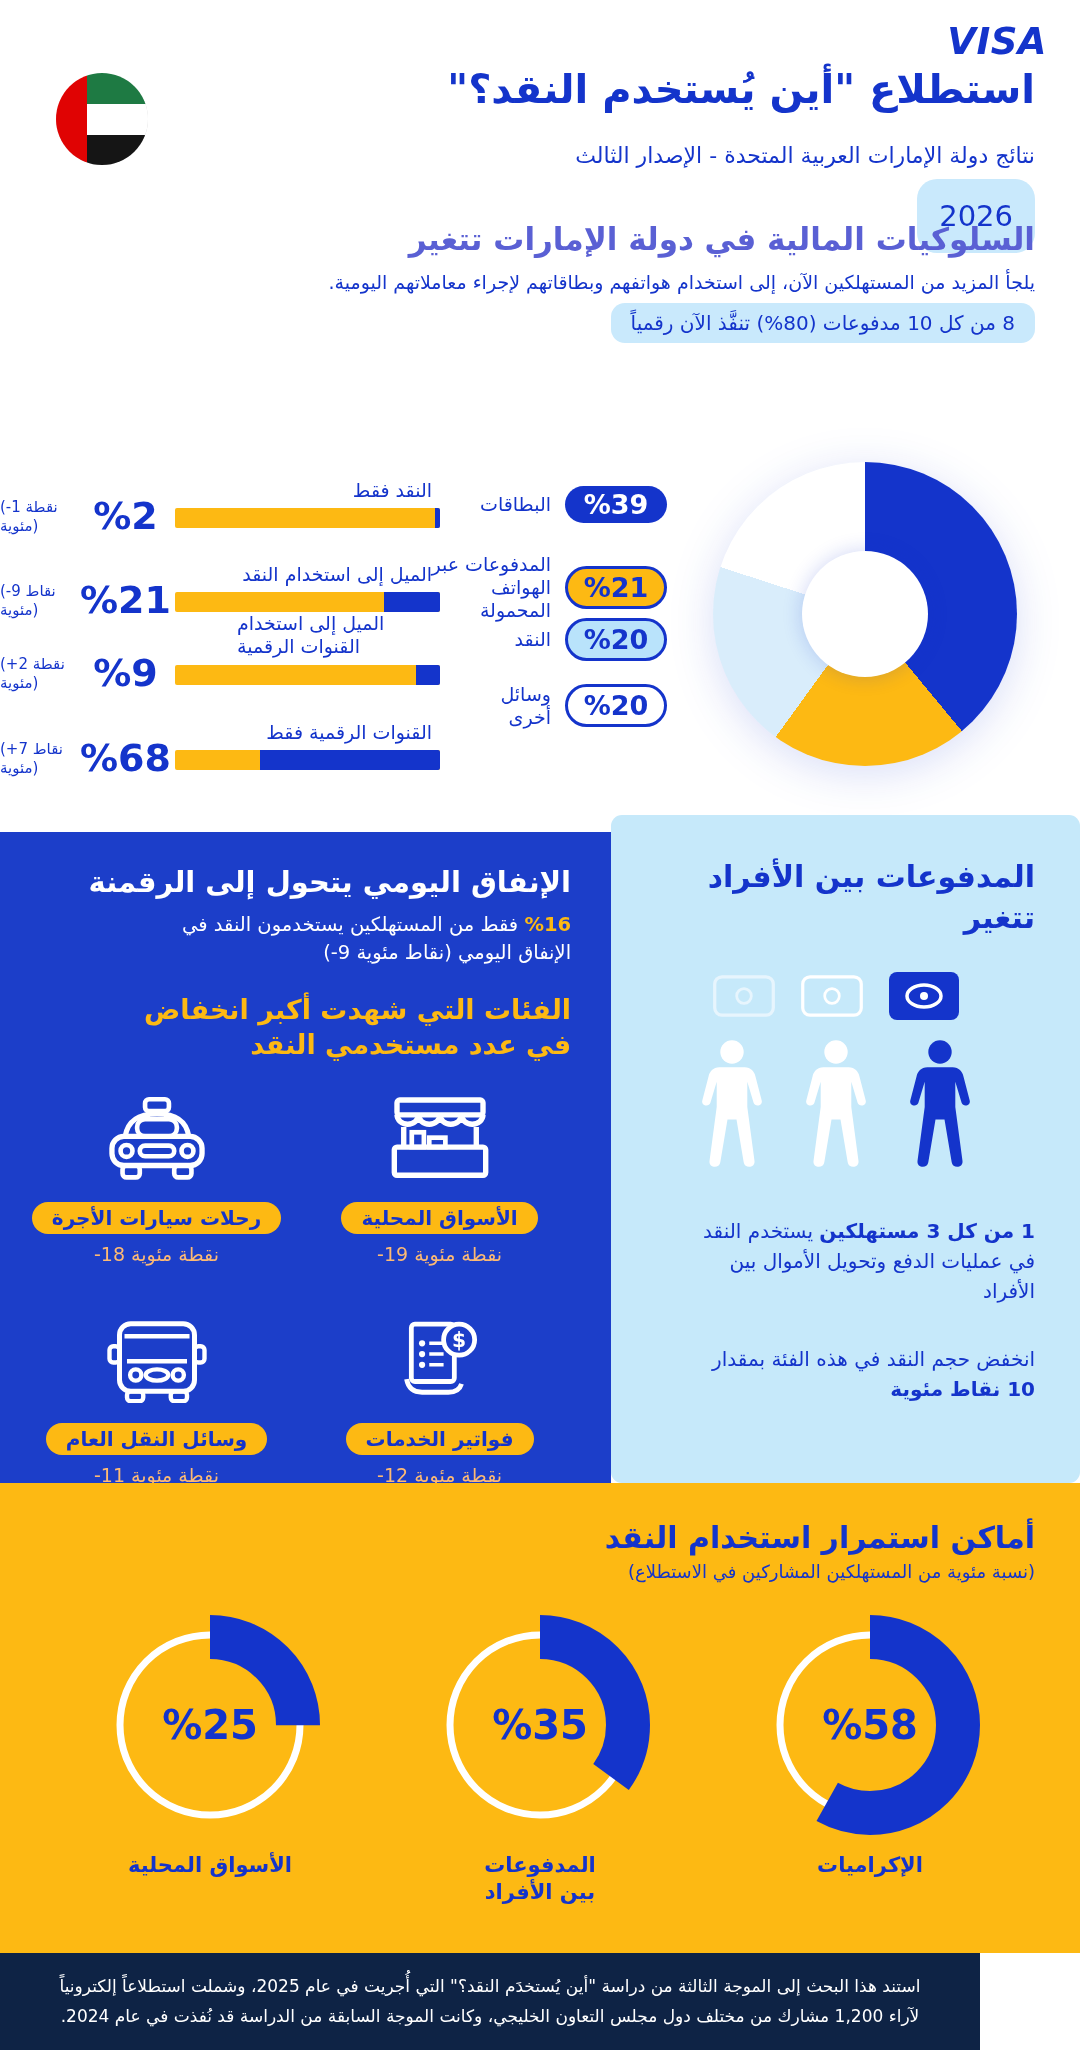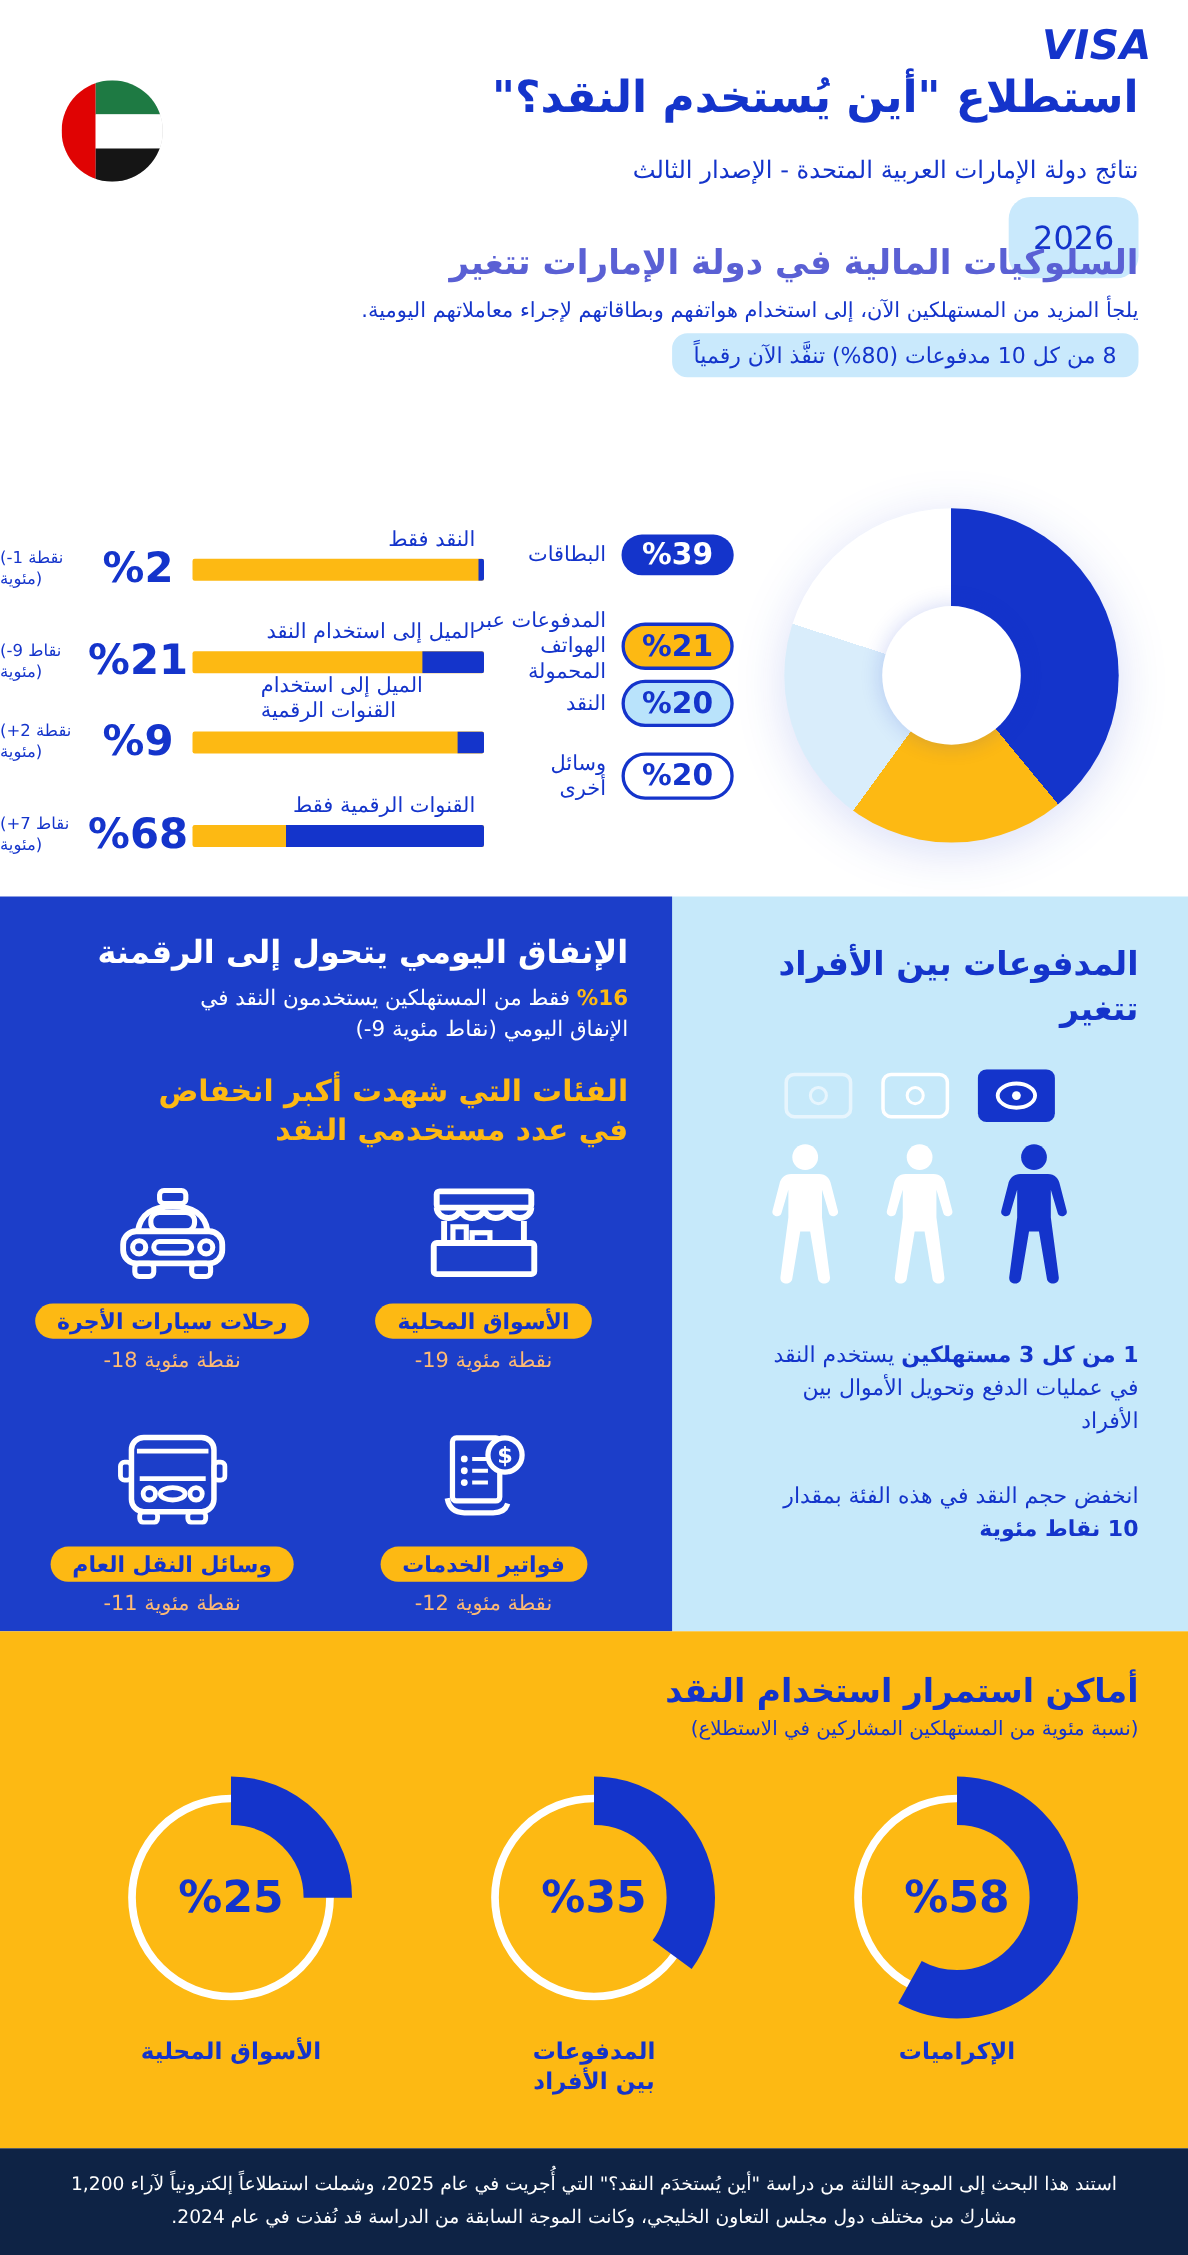--- a/index.html
+++ b/index.html
@@ -38,22 +38,22 @@
   .pill-light{background:#B9E3FB;color:#1434CB;border:3px solid #1434CB;}
   .pill-white{background:#fff;color:#1434CB;border:3px solid #1434CB;}
   .legend-label{color:#1434CB;font-size:19px;line-height:1.2;}
   .lw1{max-width:120px;} .lw3{max-width:66px;}
 
   .donut{position:absolute;left:713px;top:462px;width:304px;height:304px;border-radius:50%;filter:drop-shadow(0 8px 22px rgba(20,52,203,.16));}
   .donut-hole{position:absolute;left:89px;top:89px;width:126px;height:126px;border-radius:50%;background:#fff;box-shadow:0 0 20px rgba(20,52,203,.20);}
 
   
   .band{position:absolute;top:815px;left:0;width:1080px;height:668px;display:flex;}
-  .panel-light{width:474px;height:668px;background:#C6E9FA;box-sizing:border-box;padding:42px 45px 0 25px;}
-  .panel-blue{width:618px;height:668px;background:#1C3EC9;box-sizing:border-box;padding:33px 40px 0 25px;}
+  .panel-light{width:474px;height:668px;background:#C6E9FA;box-sizing:border-box;padding:42px 45px 0 25px;border-radius:11px;}
+  .panel-blue{width:618px;height:668px;background:#1C3EC9;box-sizing:border-box;padding:33px 40px 0 25px;margin-top:17px;}
   .pb-title{color:#fff;font-size:29px;font-weight:700;margin-bottom:12px;text-align:right;}
   .pb-stat{color:#fff;font-size:19.5px;line-height:1.45;text-align:right;width:440px;margin-right:0;margin-left:auto_; margin:0 0 24px auto;}
   .pb-stat .hl{color:#FDB913;font-weight:700;}
   .pb-sub{color:#FDB913;font-size:27px;font-weight:700;line-height:1.3;width:440px;margin:0 0 34px 0;text-align:right;}
   .cat-grid{display:grid;grid-template-columns:1fr 1fr;row-gap:52px;column-gap:20px;}
   .cat{display:flex;flex-direction:column;align-items:center;}
   .cat svg{height:86px;margin-bottom:20px;}
   .cat-pill{background:#FDB913;color:#1434CB;font-size:20px;font-weight:700;border-radius:20px;padding:4px 20px;margin-bottom:9px;white-space:nowrap;}
   .cat-note{color:#fdba74;font-size:19px;}
 
@@ -68,21 +68,21 @@
   .cash-section{position:absolute;top:1483px;left:0;width:1080px;height:470px;background:#FDB913;box-sizing:border-box;padding:37px 45px 0 45px;}
   .cs-title{color:#1434CB;font-size:30px;font-weight:700;text-align:right;}
   .cs-sub{color:#1434CB;font-size:18px;text-align:right;margin-top:6px;}
   .gauges{display:flex;justify-content:space-around;margin-top:28px;}
   .gauge{width:250px;display:flex;flex-direction:column;align-items:center;}
   .gauge-wrap{position:relative;width:230px;height:230px;}
   .gauge-value{position:absolute;inset:0;display:flex;align-items:center;justify-content:center;color:#1434CB;font-size:40px;font-weight:700;}
   .gauge-label{margin-top:12px;color:#1434CB;font-size:21px;font-weight:600;text-align:center;line-height:1.3;max-width:170px;}
 
   
-  .footer{position:absolute;top:1953px;left:0;width:1080px;height:97px;background:#0E2345;box-sizing:border-box;display:flex;align-items:center;justify-content:center;padding:0 48px;}
+  .footer{position:absolute;top:1953px;left:0;width:980px;height:97px;background:#0E2345;box-sizing:border-box;display:flex;align-items:center;justify-content:center;padding:0 48px;}
   .footer p{color:#fff;font-size:17px;line-height:1.75;text-align:center;margin:0;}
 </style>
 </head>
 <body>
 
 <div class="page">
 
   <div class="visa-logo">VISA</div>
   <div class="flag">
     <div class="red"></div>

